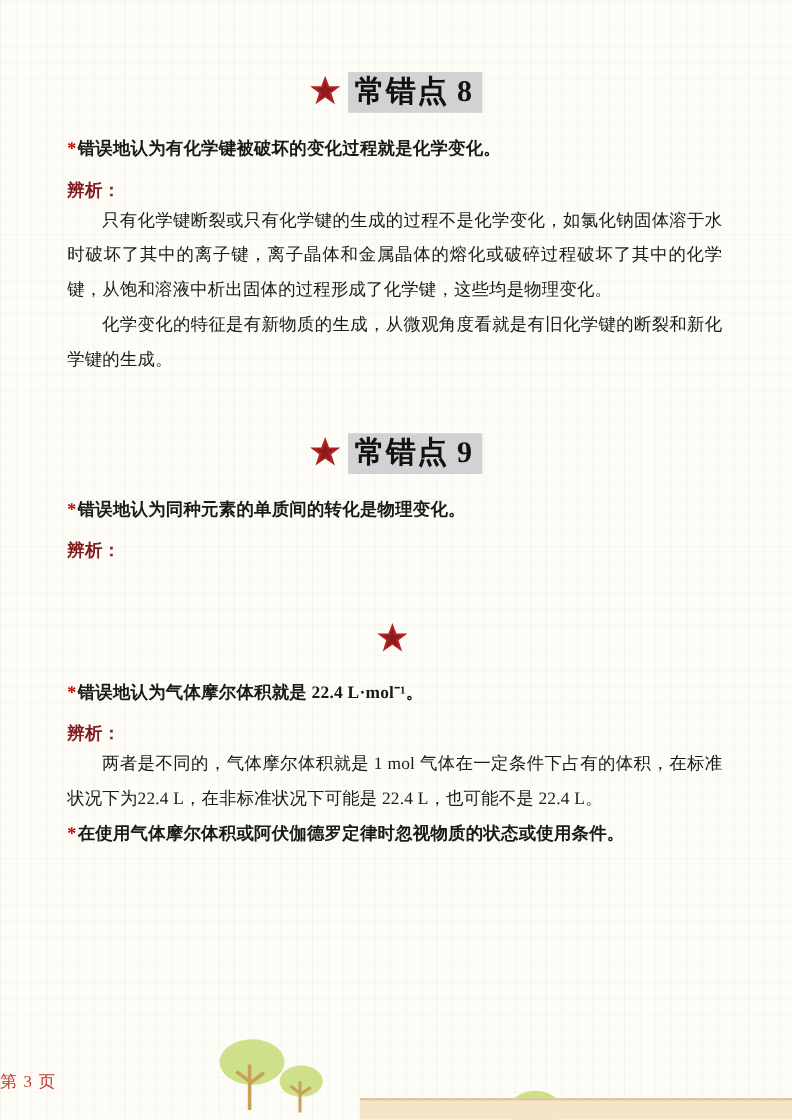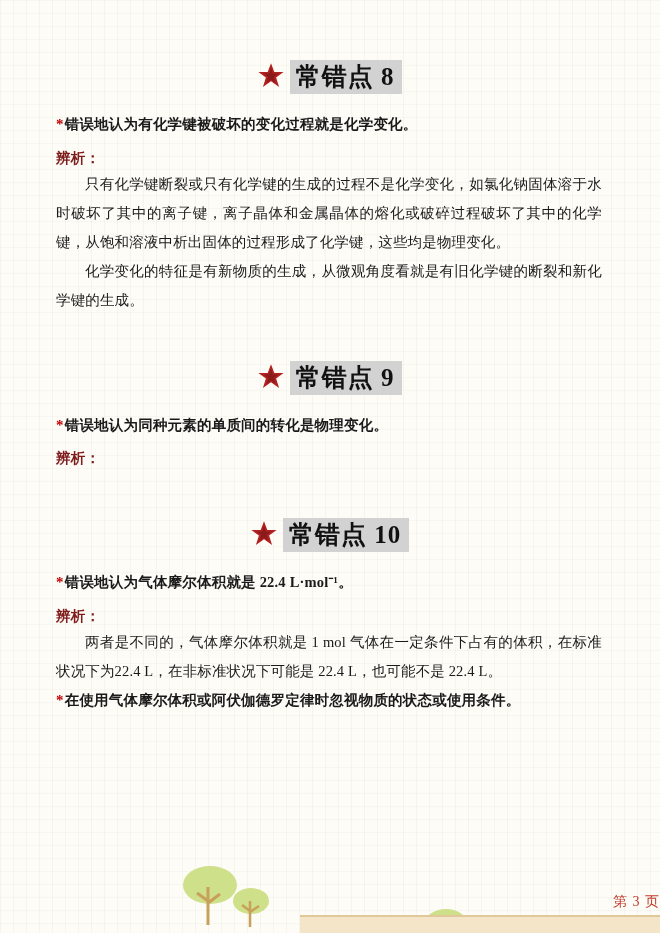--- a/index.html
+++ b/index.html
@@ -106,21 +106,21 @@
     left: 0;
     right: 0;
     bottom: 0;
     height: 70px;
     z-index: 2;
   }
   .page-num {
     position: absolute;
     left: 0; right: 0;
     bottom: 22px;
-    text-align: right;
+    text-align: left;
     color: #c0392b;
     font-size: 14px;
     font-family: "Liberation Serif", serif;
     letter-spacing: 1px;
   }
   .deco {
     position: absolute;
     bottom: 0;
     left: 0;
     width: 100%;
@@ -173,21 +173,20 @@
   <p class="line bullet-line"><span class="ast">*</span><span>错误地认为同种元素的单质间的转化是物理变化。</span></p>
   <p class="analysis">辨析：</p>
 
   <div class="section-head sec-3">
     <span class="star">
       <svg width="30" height="30" viewBox="0 0 100 100">
         <polygon points="50,4 61,33 92,33 67,52 77,83 50,64 23,83 33,52 8,33 39,33" fill="#b22222"></polygon>
         <polygon points="50,18 56,38 74,38 59,50 65,70 50,58 35,70 41,50 26,38 44,38" fill="#8b1a1a"></polygon>
       </svg>
     </span>
-    <span class="head-label">常错点 10</span>
   </div>
 
   <p class="line bullet-line"><span class="ast">*</span><span>错误地认为气体摩尔体积就是 22.4 L·mol⁻¹。</span></p>
   <p class="analysis">辨析：</p>
   <div class="body-block">
     <p class="indent">两者是不同的，气体摩尔体积就是 1 mol 气体在一定条件下占有的体积，在标准状况下为22.4 L，在非标准状况下可能是 22.4 L，也可能不是 22.4 L。</p>
   </div>
 
 
   <p class="line bullet-line"><span class="ast">*</span><span>在使用气体摩尔体积或阿伏伽德罗定律时忽视物质的状态或使用条件。</span></p>

